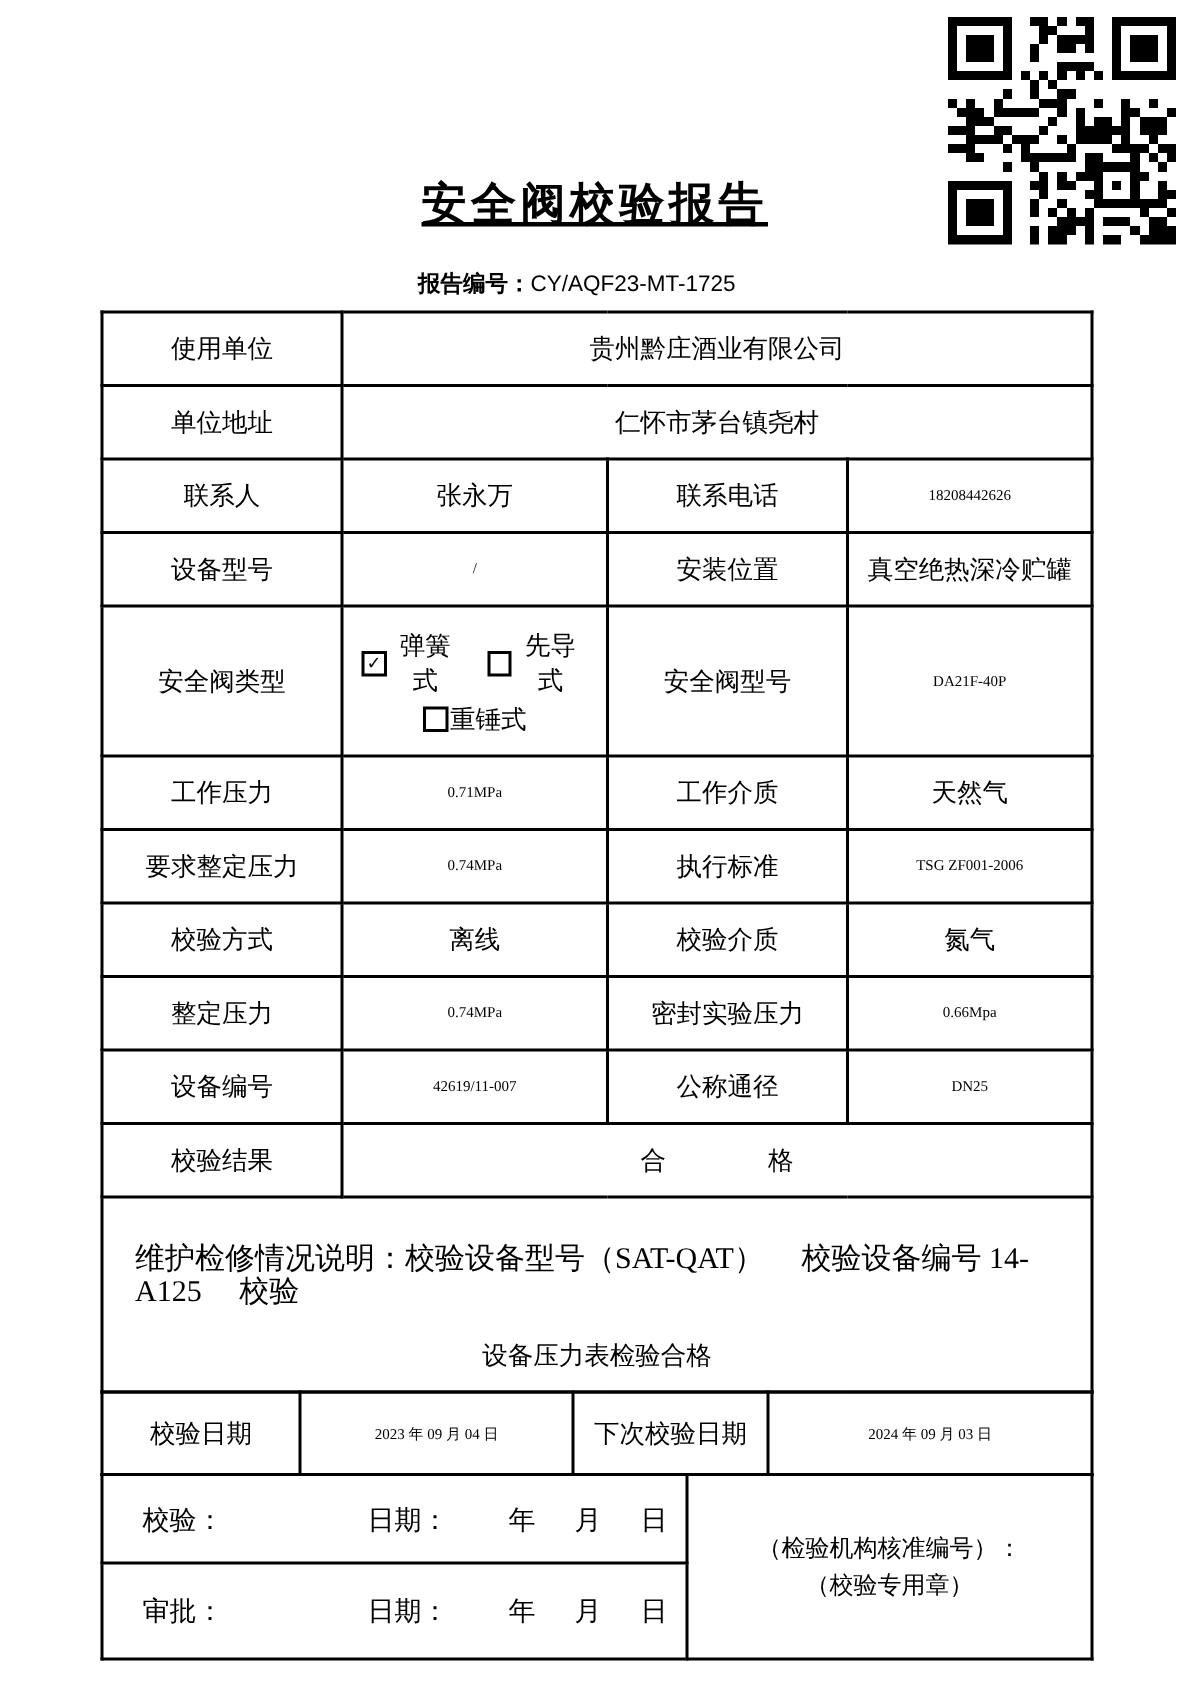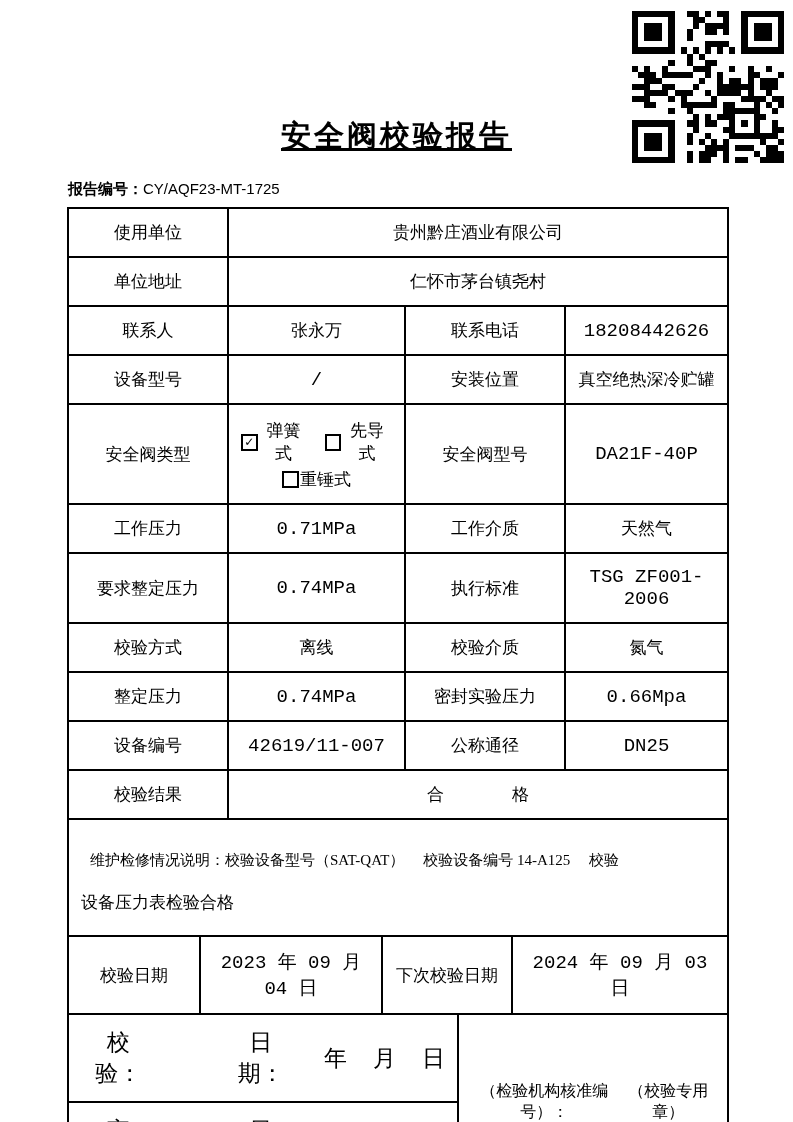--- a/index.html
+++ b/index.html
@@ -8,60 +8,60 @@
     font-family:"Liberation Serif","DejaVu Serif",serif;
     position:relative;overflow:hidden;
   }
 
   .title{
     position:absolute;top:116px;left:0;width:793px;text-align:center;
     font-size:30px;font-weight:bold;letter-spacing:3px;text-decoration:underline;
   }
   .repno{
     position:absolute;top:180px;left:68px;width:659px;box-sizing:border-box;
-    text-align:left;padding-right:26px;font-size:15px;
+    text-align:center;padding-right:26px;font-size:15px;
     font-family:"Liberation Sans","DejaVu Sans",sans-serif;
   }
   .repno .rlabel{font-weight:600;font-family:"Liberation Serif","DejaVu Serif",serif}
   .qr{position:absolute;left:632px;top:11px;width:152px;height:152px}
   .qr svg{display:block;width:152px;height:152px}
 
   .tables{position:absolute;left:67px;top:207px;width:660px}
   table{border-collapse:collapse;table-layout:fixed;width:660px}
   .tables table + table{margin-top:-2px}
   td{
     border:2px solid #000;text-align:center;vertical-align:middle;
     font-size:17px;padding:12px;overflow:hidden;
   }
-  td.num{font-family:Liberation Mono, monospace;font-size:19px}
+  td.num{font-family:Liberation Serif, serif;font-size:10px}
 
   tr.r46{height:46px} tr.r47{height:47px} tr.r50{height:50px}
   tr.r45{height:45px} tr.r44{height:28px} tr.r55{height:55px}
   tr.r59{height:59px} tr.r64{height:64px} tr.rnote{height:117px}
 
   td.note{vertical-align:top;text-align:left}
-  .note-line1{padding:17px 8px 0 9px;font-size:15px;line-height:22px}
-  .note-line2{margin-top:20px;text-align:left;font-size:17px}
+  .note-line1{padding:17px 8px 0 9px;font-size:20px;line-height:22px}
+  .note-line2{margin-top:20px;text-align:center;font-size:17px}
 
   .cbline1{display:flex;justify-content:center;align-items:center;gap:16px;margin-top:2px}
   .cbline2{display:flex;justify-content:center;align-items:flex-start;margin-top:3px}
   .cbopt{display:inline-flex;align-items:center;font-size:17px}
   .cb{
     display:inline-block;width:13px;height:13px;border:2px solid #000;
     font-size:12px;line-height:13px;text-align:center;margin-right:1px;
     font-family:"DejaVu Sans","Liberation Sans",sans-serif;
   }
 
-  .signrow{display:flex;align-items:center;padding-left:14px;font-size:23px}
+  .signrow{display:flex;align-items:center;padding-left:14px;font-size:18px}
   .signrow .dlabel{margin-left:96px}
   .signrow .y{margin-left:40px}
   .signrow .m{margin-left:26px}
   .signrow .d{margin-left:26px}
 
-  .stamp{display:flex;justify-content:center;align-items:center;gap:4px;font-size:16px;height:100%}
+  .stamp{display:flex;flex-direction:column;justify-content:center;align-items:center;gap:4px;font-size:16px;height:100%}
 </style>
 </head>
 <body>
 
 <div class="page">
 
   <div class="qr">
     <svg viewBox="0 0 25 25" shape-rendering="crispEdges">
         <rect x="0" y="0" width="1" height="1" fill="#000"></rect>
         <rect x="1" y="0" width="1" height="1" fill="#000"></rect>

